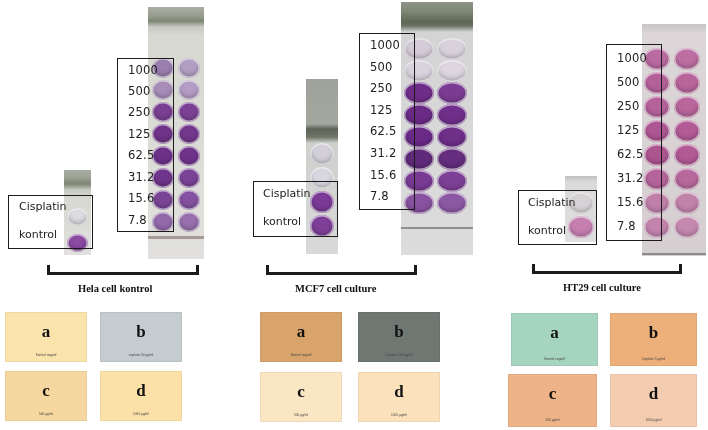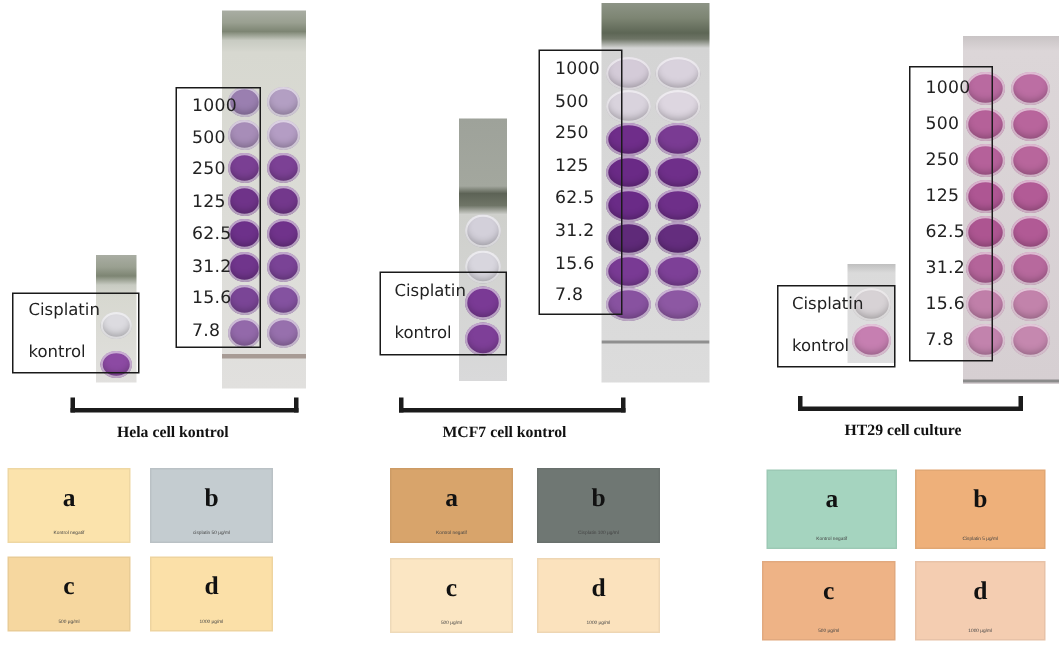--- a/index.html
+++ b/index.html
@@ -178,21 +178,21 @@
   <div class="conc" style="left:370px; top:38px;">1000</div>
   <div class="conc" style="left:370px; top:60px;">500</div>
   <div class="conc" style="left:370px; top:81px;">250</div>
   <div class="conc" style="left:370px; top:103px;">125</div>
   <div class="conc" style="left:370px; top:124px;">62.5</div>
   <div class="conc" style="left:370px; top:146px;">31.2</div>
   <div class="conc" style="left:370px; top:168px;">15.6</div>
   <div class="conc" style="left:370px; top:189px;">7.8</div>
 
   <div class="bracket" style="left:266px; top:265px; width:151px;"></div>
-  <div class="caption" style="left:295px; top:283px;">MCF7 cell kontrol</div>
+  <div class="caption" style="left:295px; top:283px;">MCF7 cell culture</div>
 
   <div class="micro" style="left:260px; top:312px; background:#d8a46b;">
     <span class="letter">a</span>
     <span class="note">Kontrol negatif</span>
   </div>
   <div class="micro" style="left:358px; top:312px; background:#6f7773;">
     <span class="letter">b</span>
     <span class="note">Cisplatin 100 µg/ml</span>
   </div>
   <div class="micro" style="left:260px; top:372px; background:#fbe6c3;">

